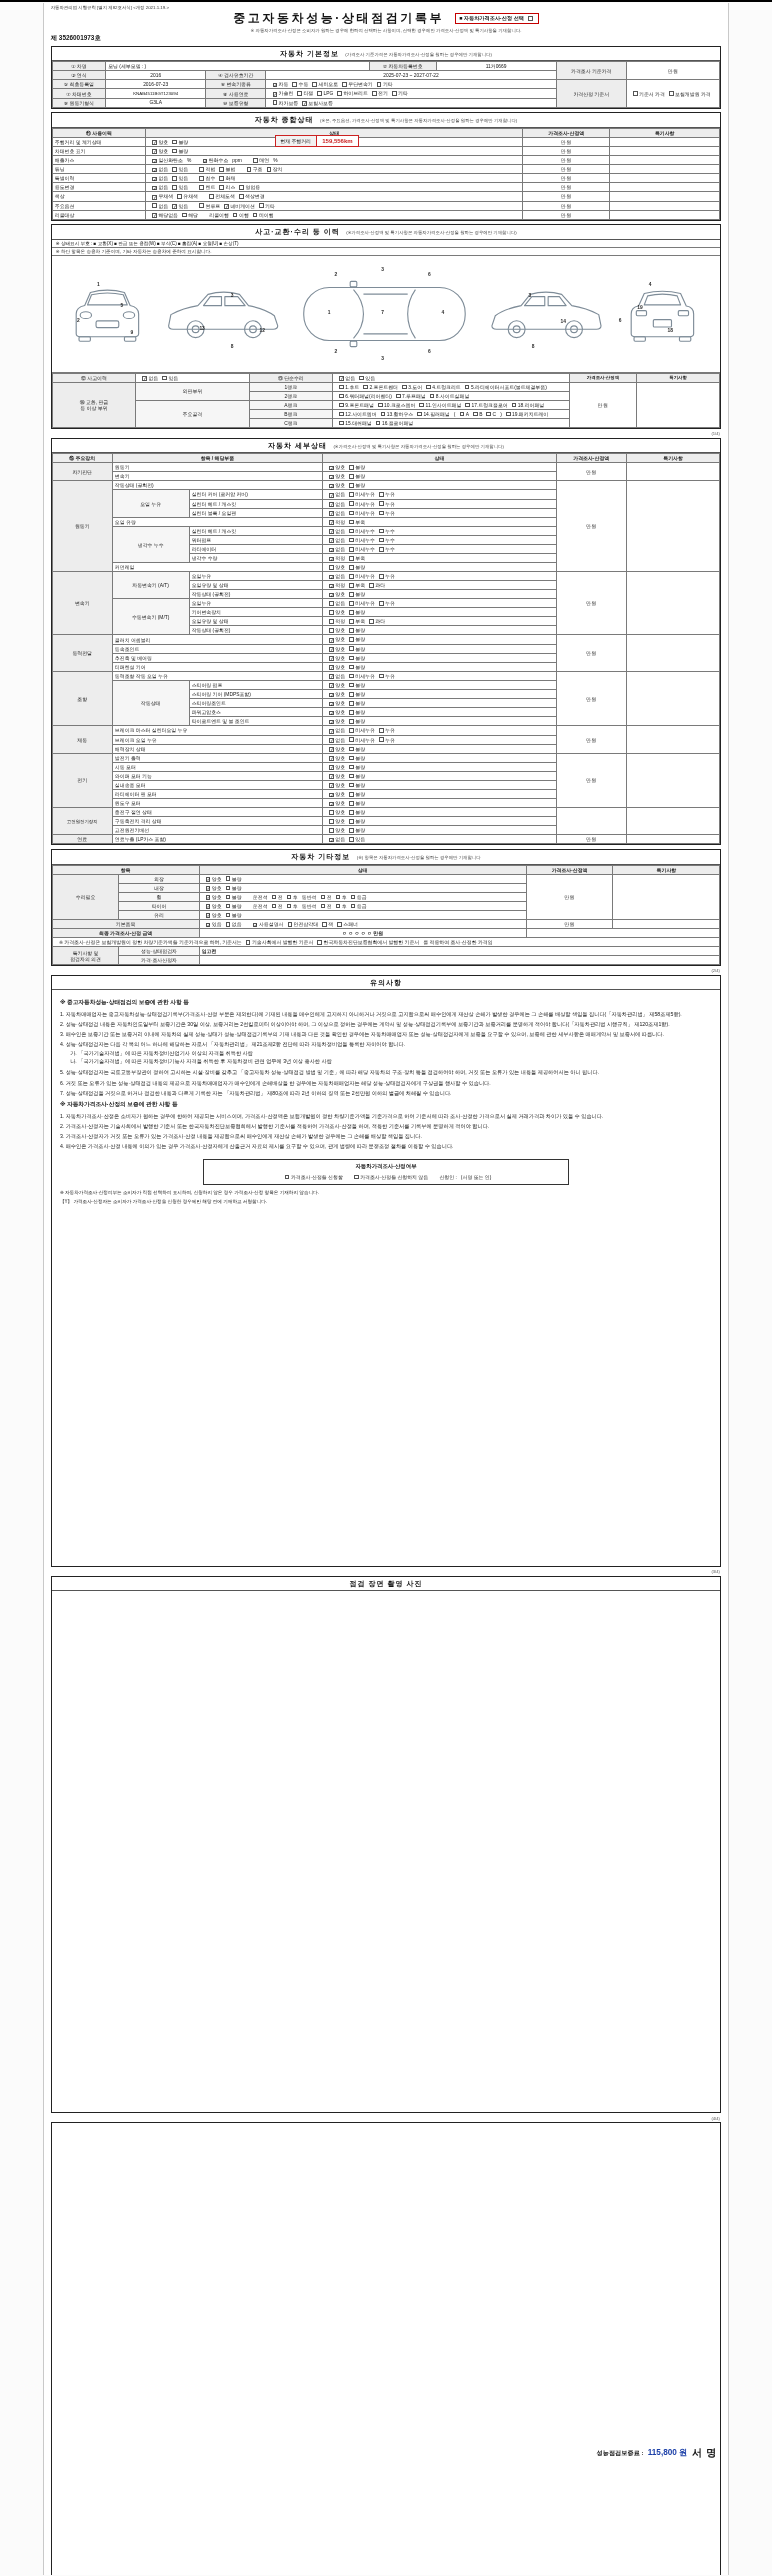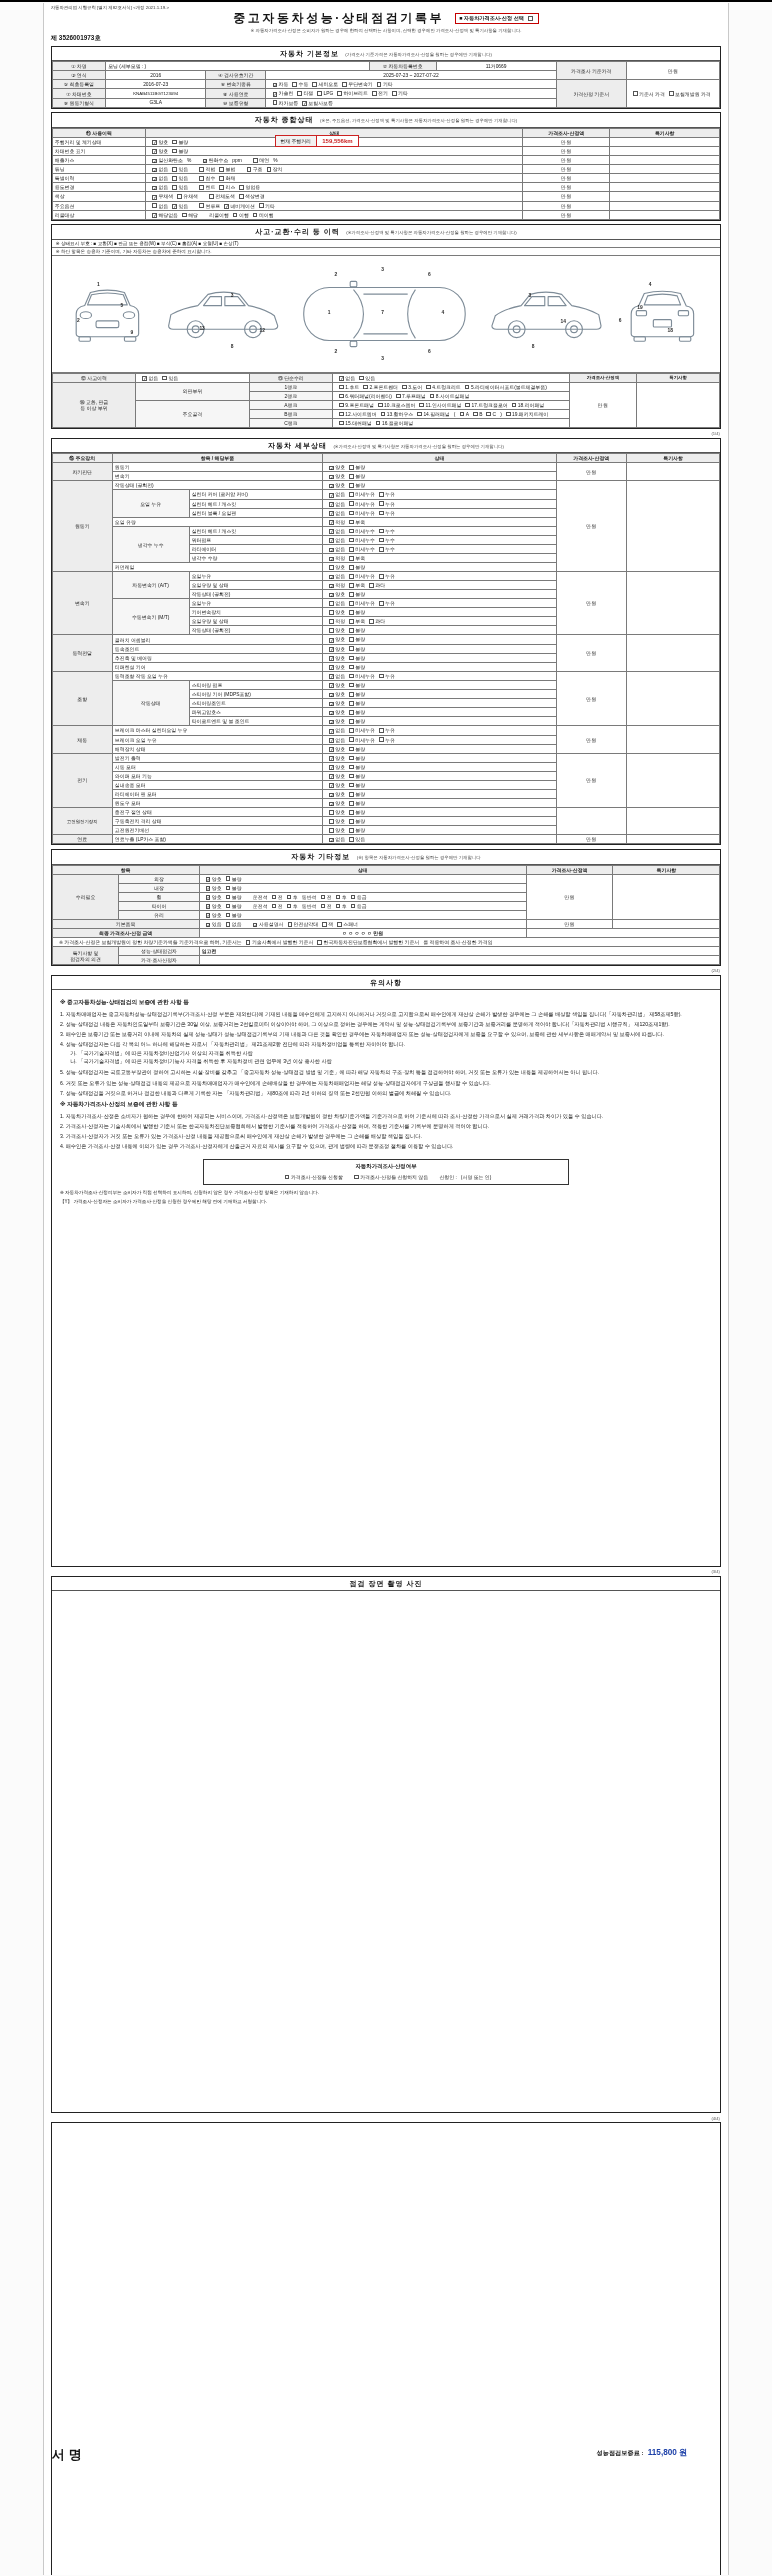--- a/index.html
+++ b/index.html
@@ -44,21 +44,21 @@
 #notice .nt-body{padding:4.1px 8.2px 5.2px;min-height:576px}
 .nh{font-weight:bold;font-size:5.7px;margin:4.6px 0 2.6px}
 .np{font-size:5.2px;line-height:1.55;margin:2.1px 0;text-align:justify}
 .ns{font-size:5.2px;line-height:1.5;margin:0.5px 0 0.5px 10.3px}
 .notice-box{width:56%;margin:8.2px auto 4.1px;border:0.6px solid #333;padding:3.1px 5.2px;text-align:center}
 .nb-title{font-weight:bold;font-size:5.4px;margin-bottom:2.1px}
 .nt-after{font-size:4.6px;line-height:1.65;margin-top:1.5px}
 #photos .ph-body{height:521px}
 #sign{height:477px;position:relative;margin-bottom:2.1px}
 .sign-row{position:relative;margin-top:321px;height:23px}
-.sign-title{text-align:left;font-size:13px;font-weight:bold;letter-spacing:4.1px;padding-top:2.1px}
+.sign-title{text-align:right;font-size:10px;font-weight:bold;letter-spacing:4.1px;padding-top:2.1px}
 .fee{position:absolute;right:33px;top:3.1px;font-size:6.2px;font-weight:bold}
 .fee-val{color:#1b3fa8;font-size:8.2px;margin-left:4.1px}
 </style>
 </head>
 <body>
 
 <div id="topbar"></div>
 <div id="page">
 
   <div class="formnote">자동차관리법 시행규칙 [별지 제82호서식] &lt;개정 2021.1.19.&gt;</div>

